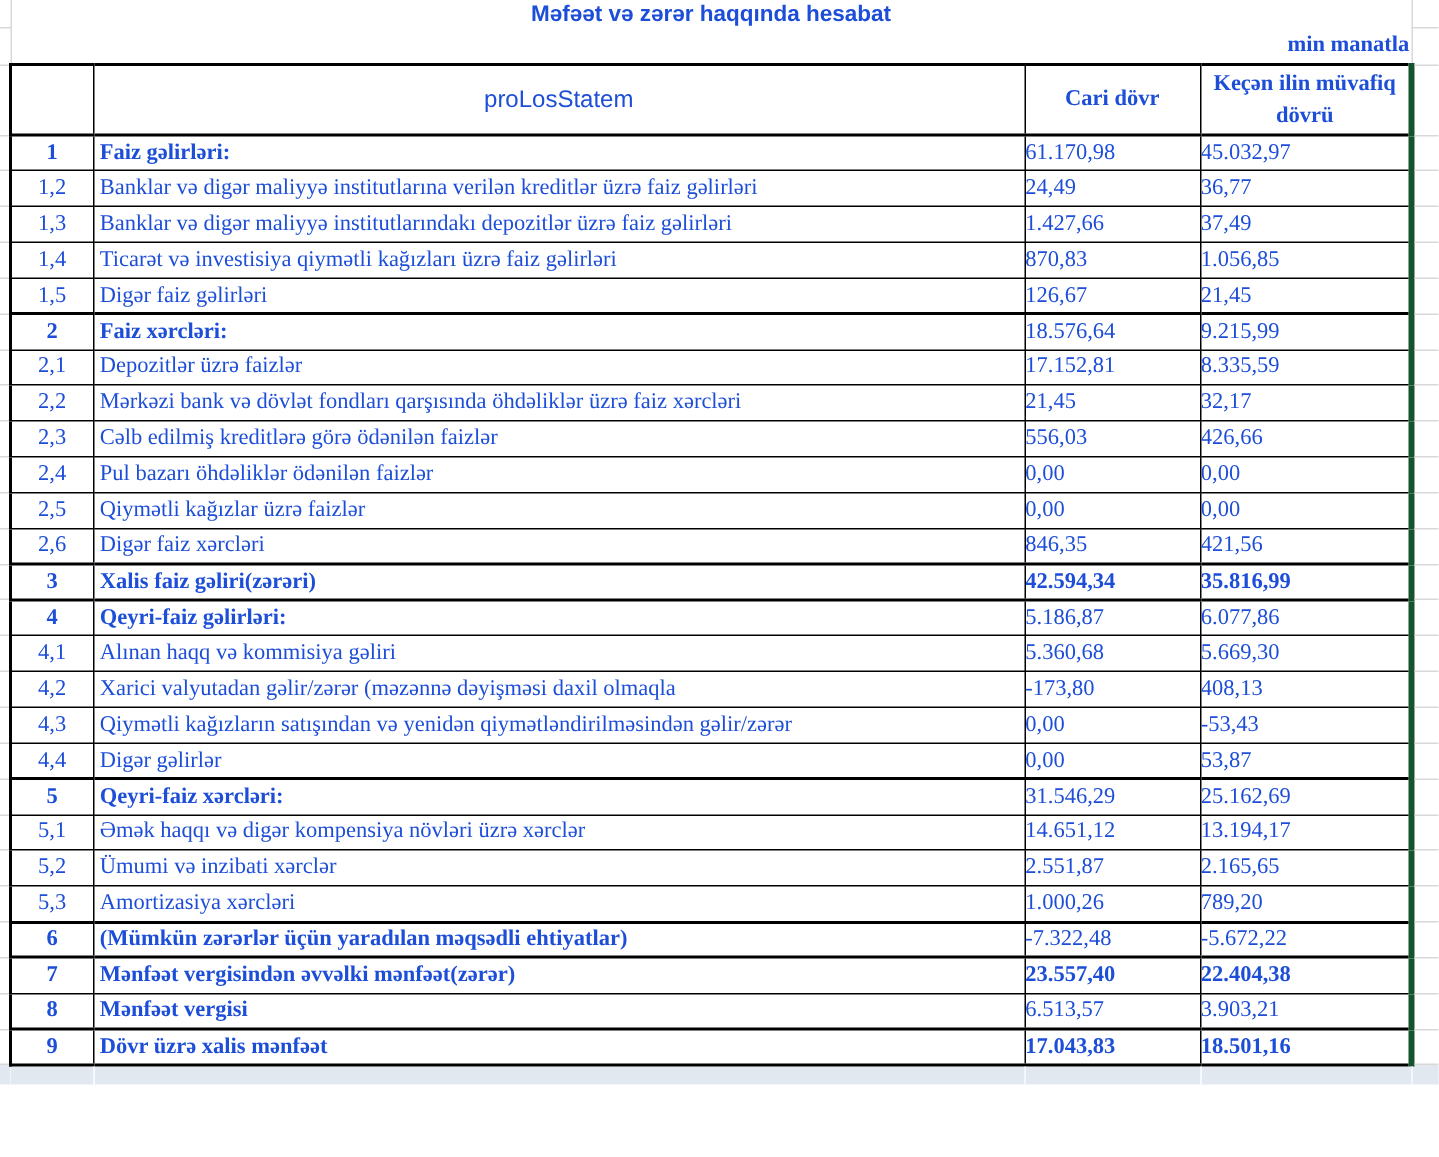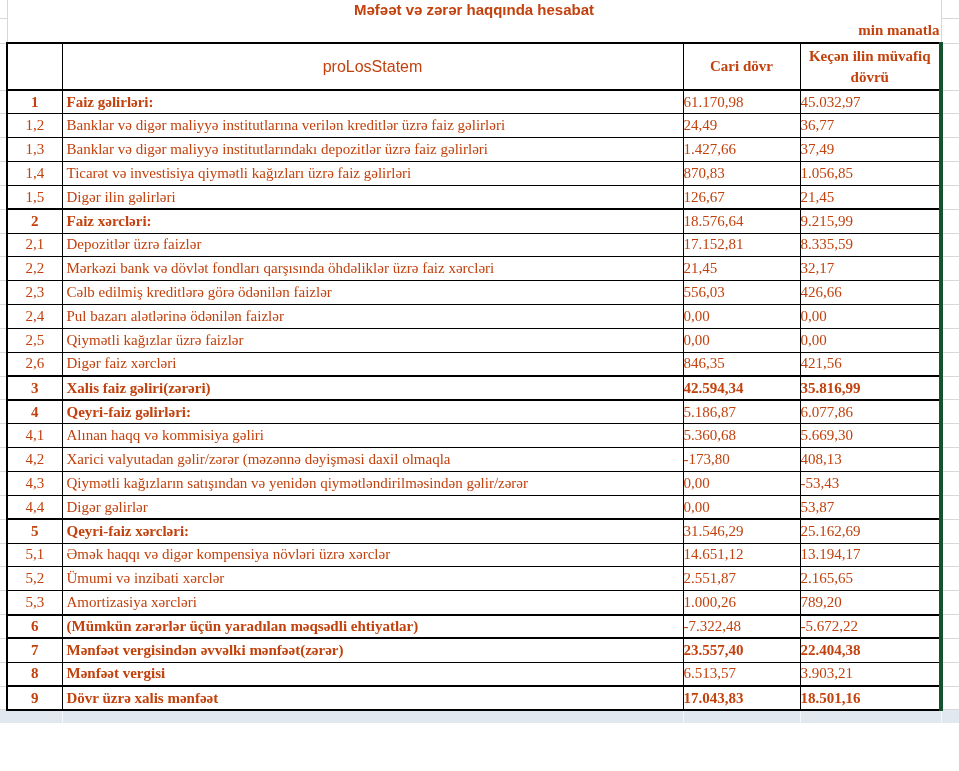--- a/index.html
+++ b/index.html
@@ -1,18 +1,18 @@
 <!DOCTYPE html>
 <html><head>
 <meta charset="utf-8">
 <style>
   html,body{margin:0;padding:0;}
   body{width:959px;height:771px;background:#ffffff;overflow:hidden;}
   .sheet{width:959px;height:771px;position:relative;background:#ffffff;}
-  table{border-collapse:collapse;table-layout:fixed;width:959px;font-family:"Liberation Serif",serif;color:#c2410c;}
+  table{border-collapse:collapse;table-layout:fixed;width:959px;font-family:"Liberation Serif",serif;color:#1d4ed8;}
   td,th{padding:0;margin:0;vertical-align:middle;overflow:hidden;white-space:nowrap;}
   col.c0{width:7px}col.c1{width:55px}col.c2{width:621px}col.c3{width:117px}col.c4{width:141px}col.c5{width:18px}
 
   
   .ghost{background:#fff;border:none;}
   .rg{border-bottom:1px solid #d8d8d8;}           
   .gv{border-right:1px solid #d8d8d8;}            
   .gv2{border-left:1px solid #d8d8d8;}            
 
   tr.title-row{height:18px;}
@@ -103,21 +103,21 @@
     <td class="ghost rg"></td>
     <td class="c num first">1,4</td>
     <td class="c label">Ticarət və investisiya qiymətli kağızları üzrə faiz gəlirləri</td>
     <td class="c cur">870,83</td>
     <td class="c prev last">1.056,85</td>
     <td class="ghost rg"></td>
   </tr>
         <tr class="r item">
     <td class="ghost rg"></td>
     <td class="c num first">1,5</td>
-    <td class="c label">Digər ilin gəlirləri</td>
+    <td class="c label">Digər faiz gəlirləri</td>
     <td class="c cur">126,67</td>
     <td class="c prev last">21,45</td>
     <td class="ghost rg"></td>
   </tr>
         <tr class="r section thick">
     <td class="ghost rg"></td>
     <td class="c num first">2</td>
     <td class="c label">Faiz xərcləri:</td>
     <td class="c cur">18.576,64</td>
     <td class="c prev last">9.215,99</td>
@@ -143,21 +143,21 @@
     <td class="ghost rg"></td>
     <td class="c num first">2,3</td>
     <td class="c label">Cəlb edilmiş kreditlərə görə ödənilən faizlər</td>
     <td class="c cur">556,03</td>
     <td class="c prev last">426,66</td>
     <td class="ghost rg"></td>
   </tr>
         <tr class="r item">
     <td class="ghost rg"></td>
     <td class="c num first">2,4</td>
-    <td class="c label">Pul bazarı alətlərinə ödənilən faizlər</td>
+    <td class="c label">Pul bazarı öhdəliklər ödənilən faizlər</td>
     <td class="c cur">0,00</td>
     <td class="c prev last">0,00</td>
     <td class="ghost rg"></td>
   </tr>
         <tr class="r item">
     <td class="ghost rg"></td>
     <td class="c num first">2,5</td>
     <td class="c label">Qiymətli kağızlar üzrə faizlər</td>
     <td class="c cur">0,00</td>
     <td class="c prev last">0,00</td>

